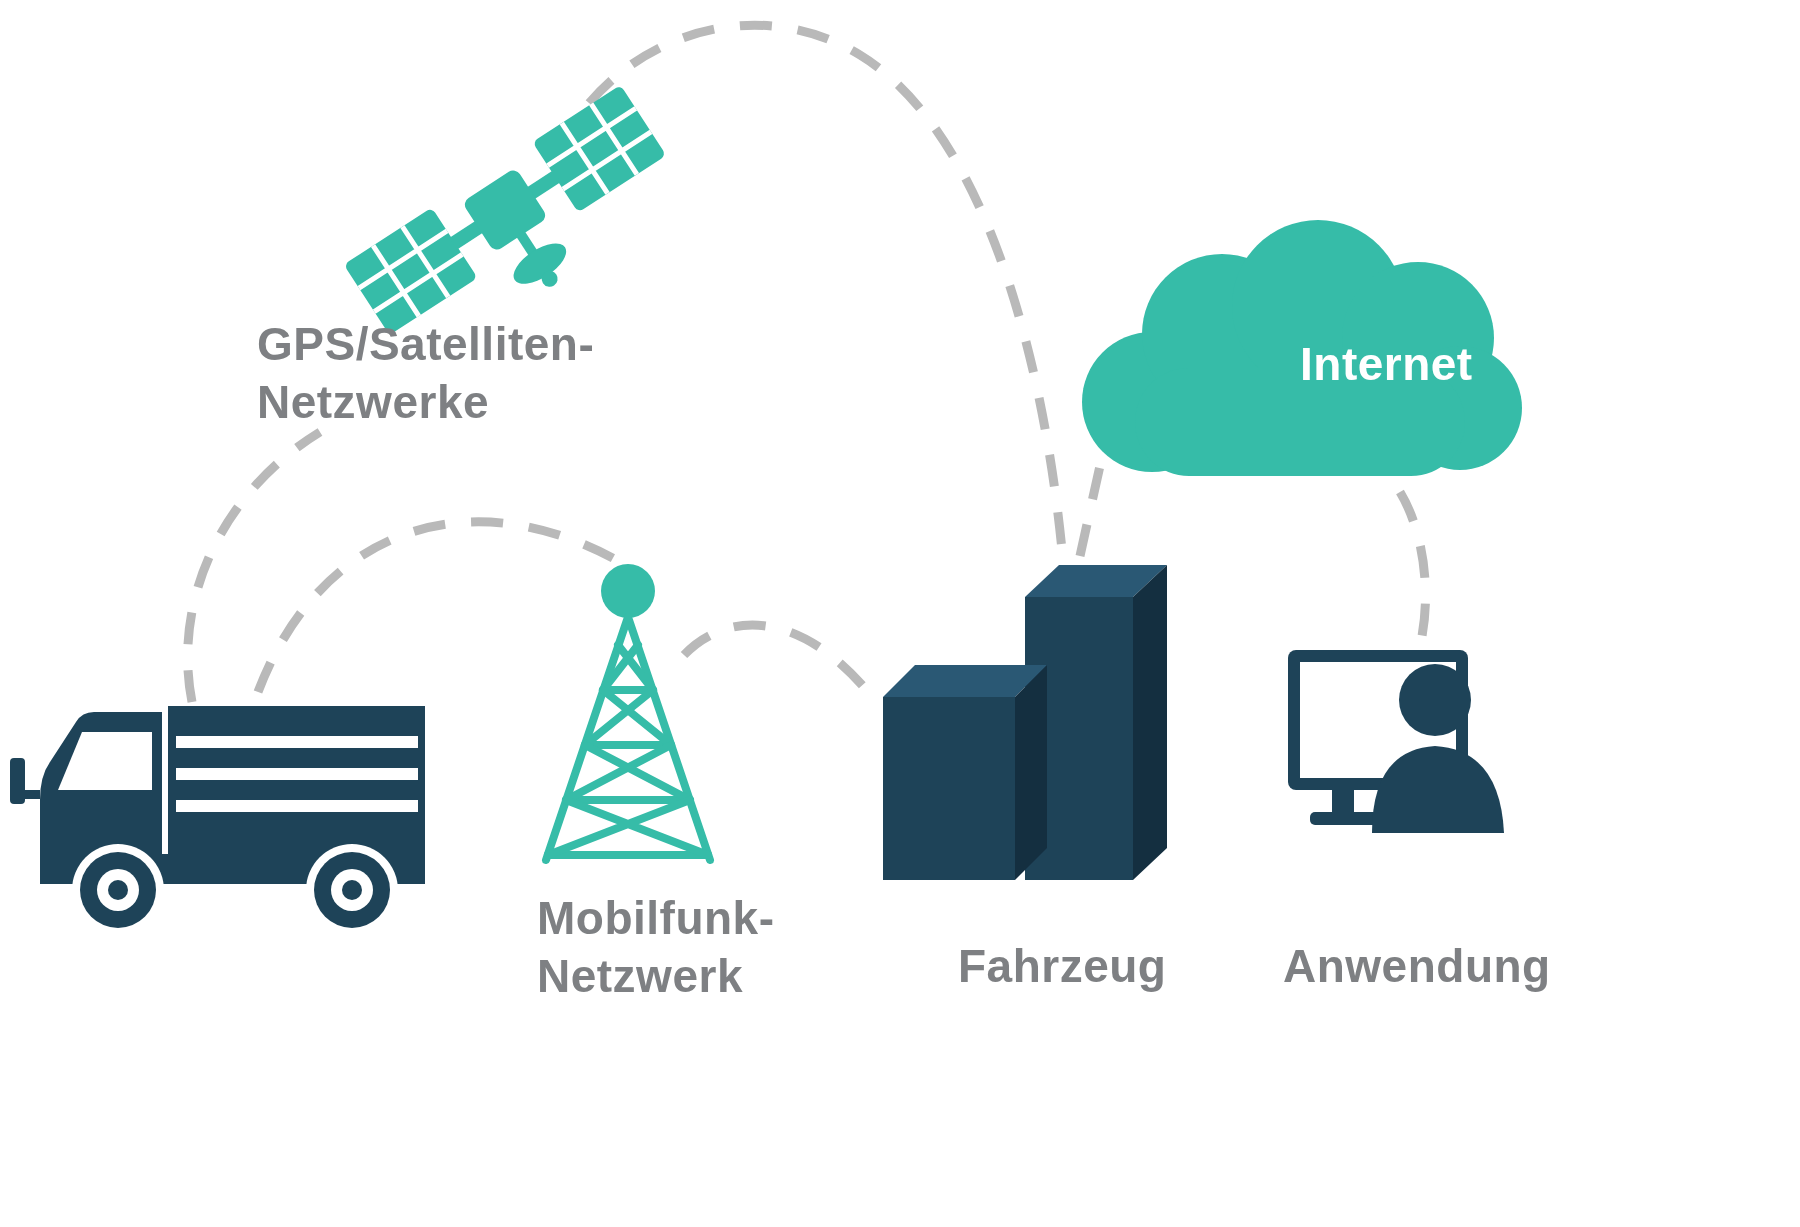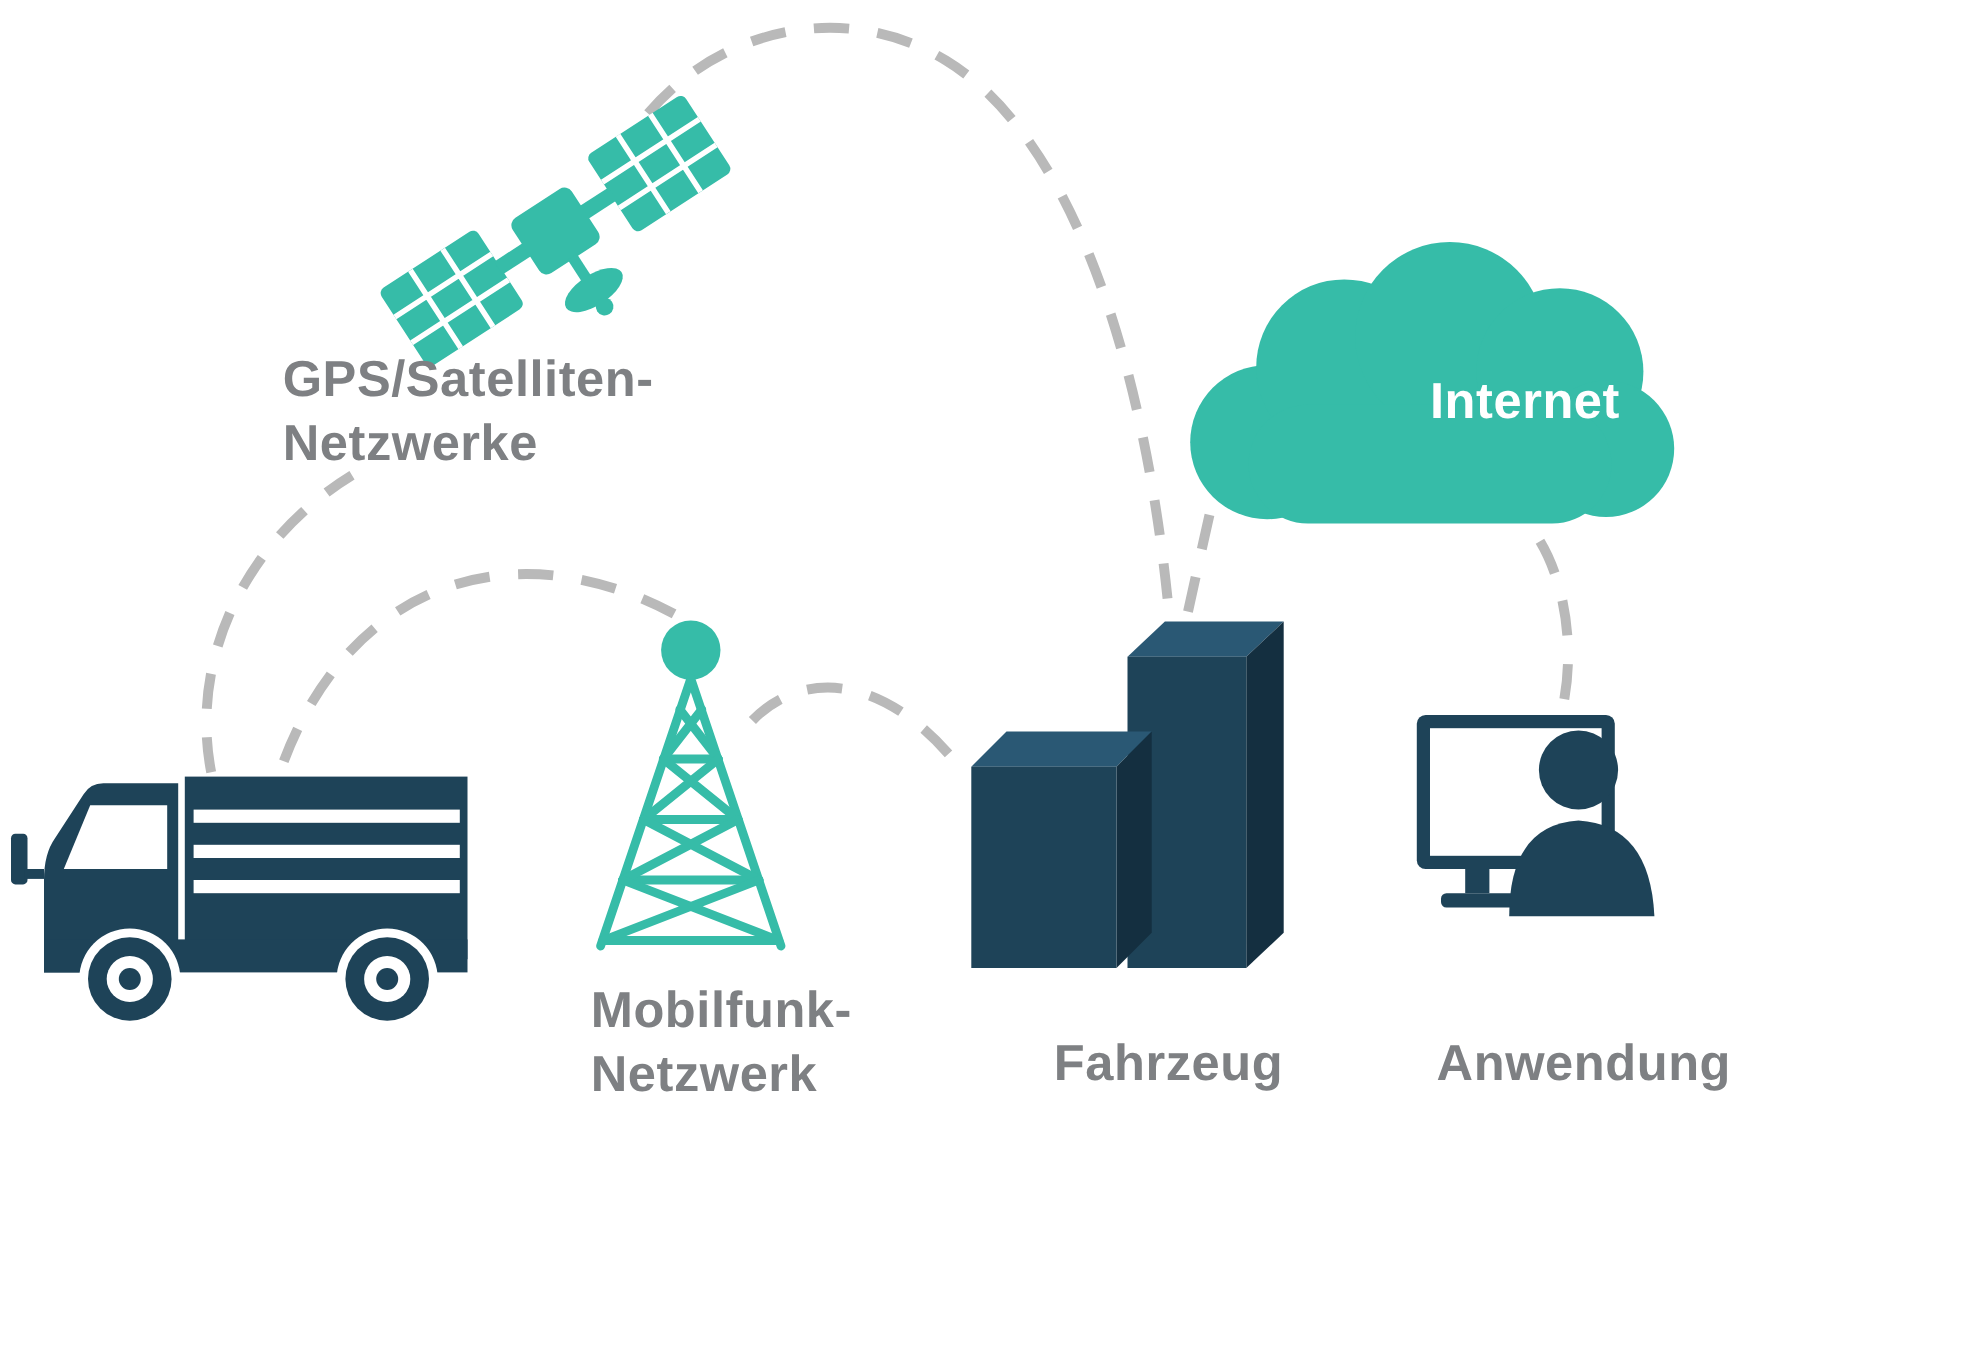--- a/index.html
+++ b/index.html
@@ -118,17 +118,17 @@
 
   <div class="label" style="left:257px;top:316px;">GPS/Satelliten-
 Netzwerke</div>
 
 
   <div class="label" style="left:537px;top:890px;">Mobilfunk-
 Netzwerk</div>
 
   <div class="label" style="left:958px;top:938px;">Fahrzeug</div>
 
-  <div class="label" style="left:1283px;top:938px;margin-left:23px;">Anwendung</div>
+  <div class="label" style="left:1283px;top:938px;">Anwendung</div>
 
   <div class="label label-internet" style="left:1283px;top:336px;margin-left:17px;">Internet</div>
 
 </div>
 
 </body></html>

